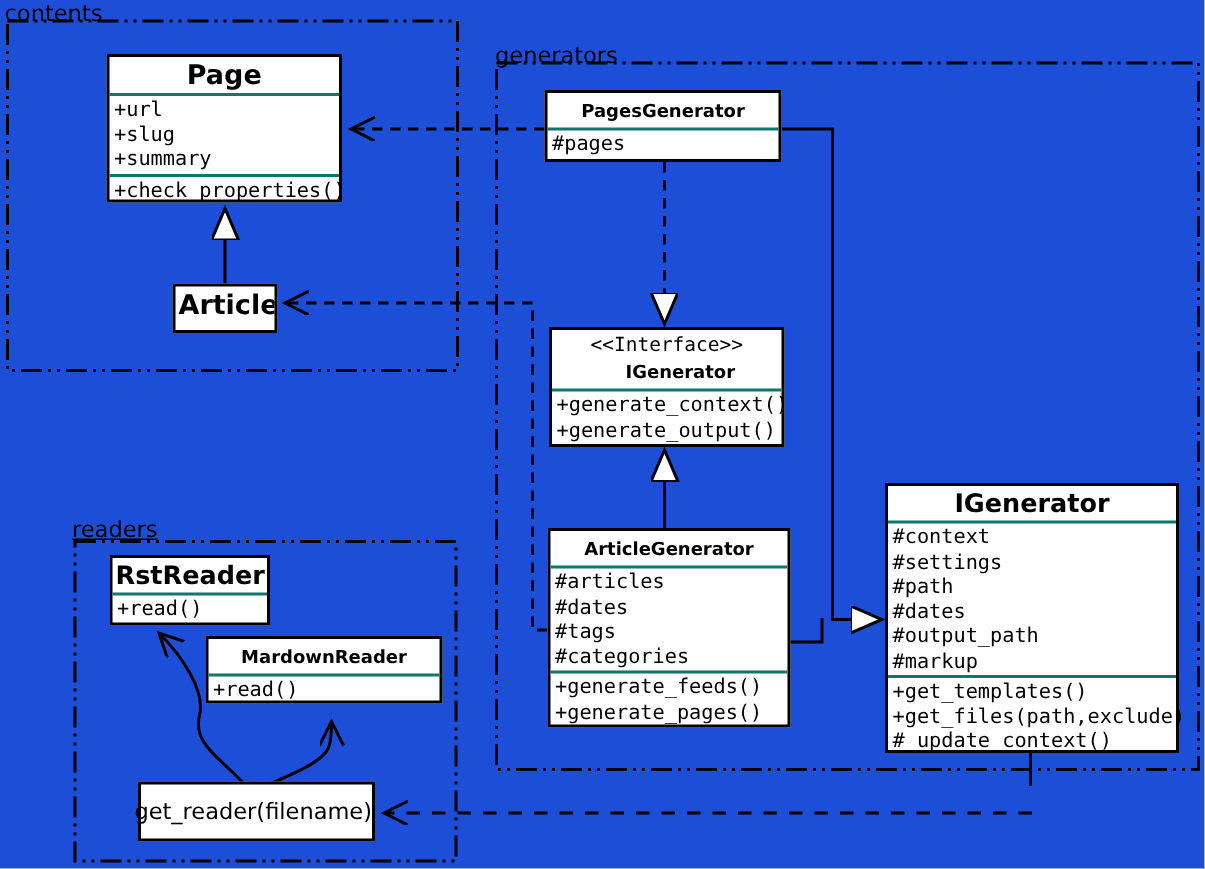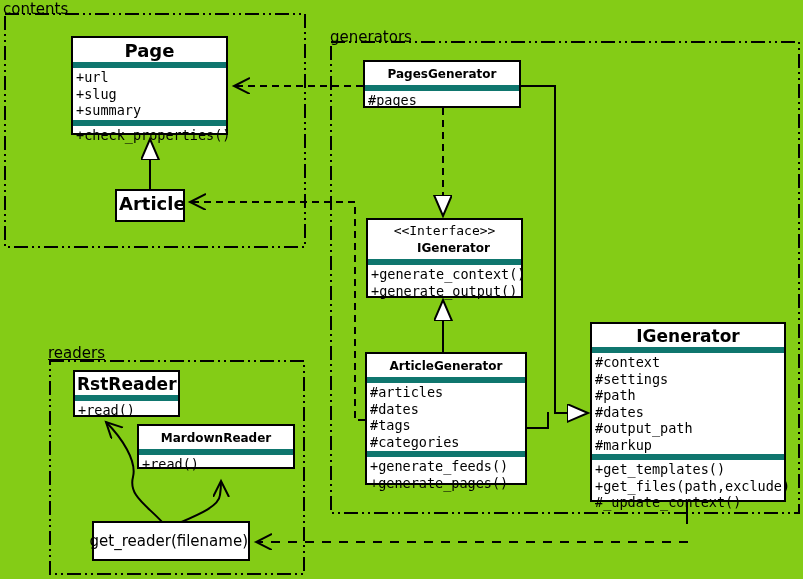--- a/index.html
+++ b/index.html
@@ -1,27 +1,27 @@
 <!DOCTYPE html>
 <html><head>
 <meta charset="utf-8">
 <style>
   html,body{margin:0;padding:0;background:#fff;}
-  #canvas{position:relative;width:803px;height:579px;background:#84cc16;
+  #canvas{position:relative;width:803px;height:579px;background:#1d4ed8;
           font-family:"DejaVu Sans",sans-serif;color:#000;overflow:hidden;}
   #wires{position:absolute;left:0;top:0;width:803px;height:579px;}
   .pkg-label{position:absolute;font-size:15px;color:#000;white-space:nowrap;}
   .uml-box{position:absolute;border:2px solid #000;background:#fff;box-sizing:border-box;}
   .uml-title{font-weight:bold;text-align:center;padding:2px 2px 1px 2px;white-space:nowrap;overflow:hidden;}
   .t18{font-size:18px;line-height:21px;}
   .t17{font-size:17px;line-height:20px;}
   .t16{font-size:12px;line-height:20px;}
   .stereo{font-family:"DejaVu Sans Mono",monospace;font-size:13px;line-height:15px;
           text-align:center;padding-top:3px;white-space:nowrap;}
-  .sect{border-top:6px solid #0f766e;padding:1px 0 1px 3px;}
+  .sect{border-top:2px solid #0f766e;padding:1px 0 1px 3px;}
   .mline{font-family:"DejaVu Sans Mono",monospace;font-size:13.5px;line-height:16.5px;white-space:nowrap;}
   .plainbox{display:flex;align-items:center;justify-content:flex-end;font-size:15px;white-space:nowrap;}
 </style>
 </head>
 <body>
 
 <div id="canvas">
 
   <svg id="wires" width="803" height="579" viewBox="0 0 803 579">
     <defs>

